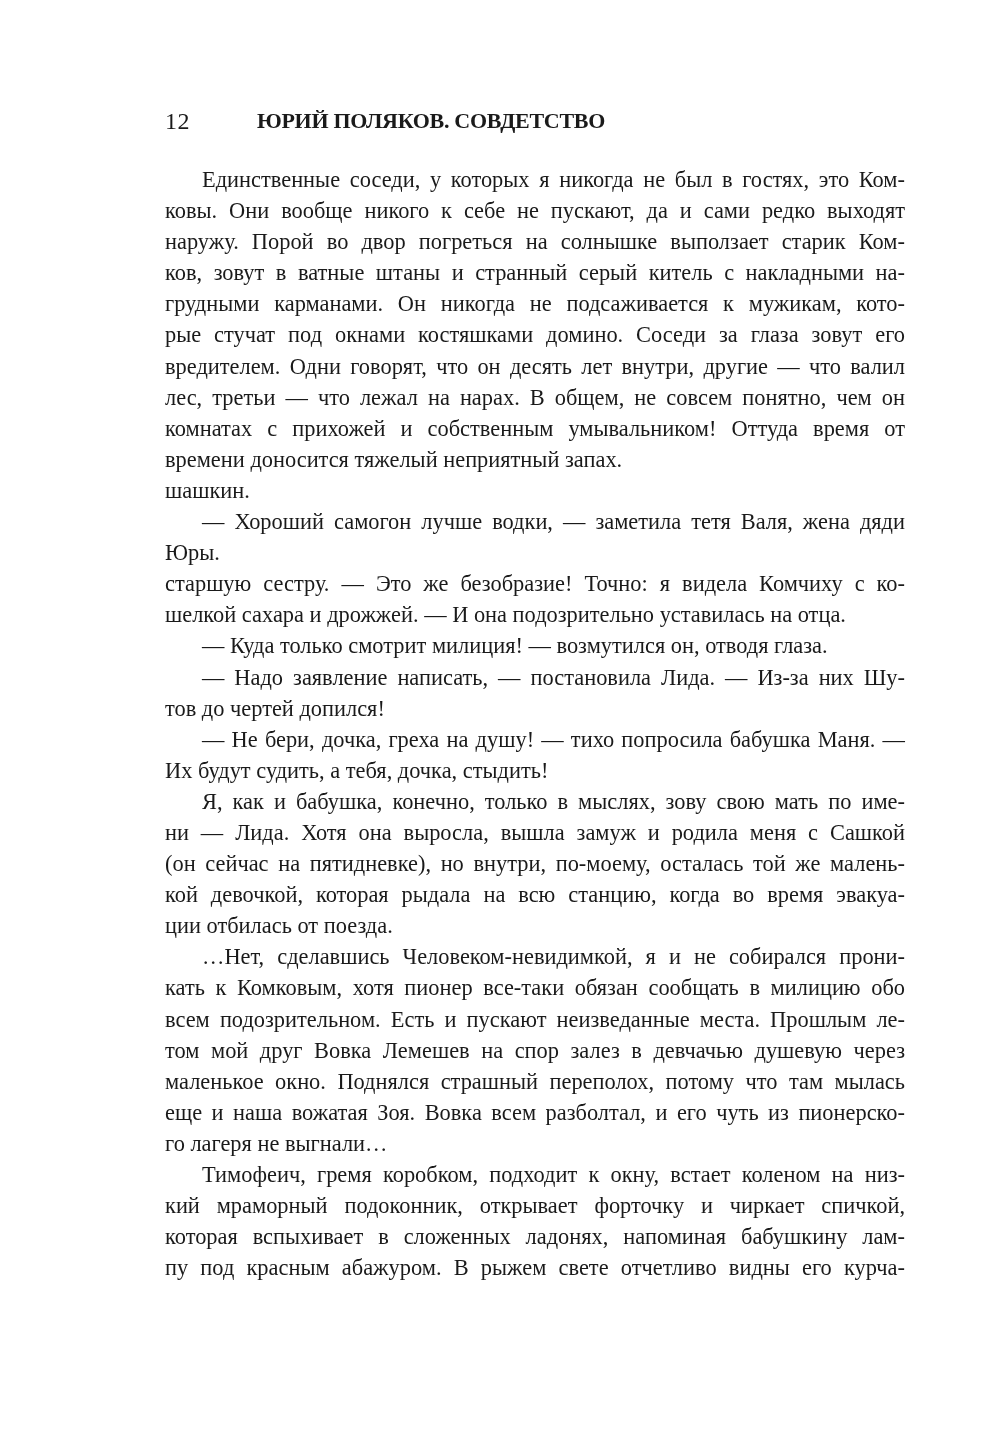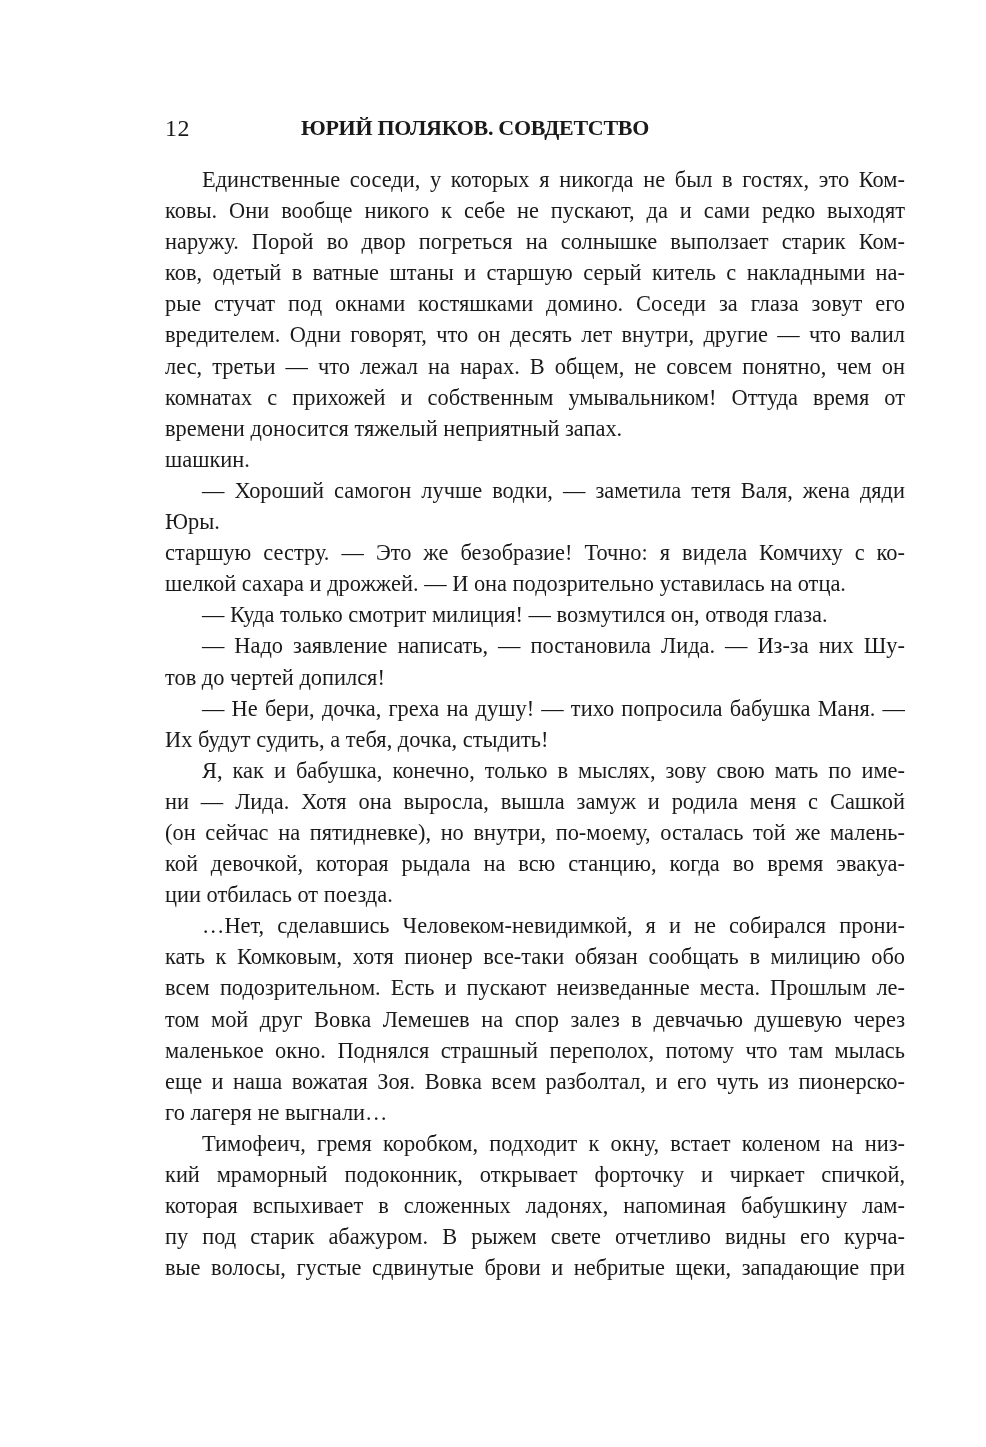--- a/index.html
+++ b/index.html
@@ -16,34 +16,33 @@
       font-family: "Liberation Serif", "DejaVu Serif", serif;
     }
     .page {
       position: absolute;
       left: 165px;
       top: 108px;
       width: 740px;
     }
     .running-head {
       display: flex;
-      align-items: center;
+      align-items: flex-start;
       height: 40px;
       margin-bottom: 16px;
     }
     .page-number {
       font-size: 24px;
       width: 92px;
       letter-spacing: 0.5px;
     }
     .head-title {
       font-size: 22px;
       font-weight: bold;
       letter-spacing: -0.3px;
-      margin-left: 44px;
     }
     .body-text {
       font-size: 22.4px;
       line-height: 31.1px;
     }
     .line {
       display: block;
       text-align: justify;
       text-align-last: justify;
       white-space: nowrap;
@@ -64,21 +63,22 @@
   <div class="running-head">
     <span class="page-number">12</span>
     <span class="head-title">ЮРИЙ ПОЛЯКОВ. СОВДЕТСТВО</span>
   </div>
 
   <div class="body-text" id="body-text">
       <div class="para-block">
         <span class="line first">Единственные соседи, у которых я никогда не был в гостях, это Ком-</span>
         <span class="line">ковы. Они вообще никого к себе не пускают, да и сами редко выходят</span>
         <span class="line">наружу. Порой во двор погреться на солнышке выползает старик Ком-</span>
-        <span class="line">ков, одетый в ватные штаны и старшую серый китель с накладными на-</span>
+        <span class="line">ков, зовут в ватные штаны и странный серый китель с накладными на-</span>
+        <span class="line">грудными карманами. Он никогда не подсаживается к мужикам, кото-</span>
         <span class="line">рые стучат под окнами костяшками домино. Соседи за глаза зовут его</span>
         <span class="line">вредителем. Одни говорят, что он десять лет внутри, другие — что валил</span>
         <span class="line">лес, третьи — что лежал на нарах. В общем, не совсем понятно, чем он</span>
         <span class="line">комнатах с прихожей и собственным умывальником! Оттуда время от</span>
         <span class="line last">времени доносится тяжелый неприятный запах.</span>
       </div>
       <div class="para-block">
         <span class="line last">шашкин.</span>
       </div>
       <div class="para-block">
@@ -113,17 +113,16 @@
         <span class="line">всем подозрительном. Есть и пускают неизведанные места. Прошлым ле-</span>
         <span class="line">том мой друг Вовка Лемешев на спор залез в девчачью душевую через</span>
         <span class="line">маленькое окно. Поднялся страшный переполох, потому что там мылась</span>
         <span class="line">еще и наша вожатая Зоя. Вовка всем разболтал, и его чуть из пионерско-</span>
         <span class="line last">го лагеря не выгнали…</span>
       </div>
       <div class="para-block">
         <span class="line first">Тимофеич, гремя коробком, подходит к окну, встает коленом на низ-</span>
         <span class="line">кий мраморный подоконник, открывает форточку и чиркает спичкой,</span>
         <span class="line">которая вспыхивает в сложенных ладонях, напоминая бабушкину лам-</span>
-        <span class="line">пу под старик абажуром. В рыжем свете отчетливо видны его курча-</span>
-        <span class="line">вые волосы, густые сдвинутые брови и небритые щеки, западающие при</span>
+        <span class="line">пу под красным абажуром. В рыжем свете отчетливо видны его курча-</span>
       </div>
     </div>
 </div>
 
 </body></html>

